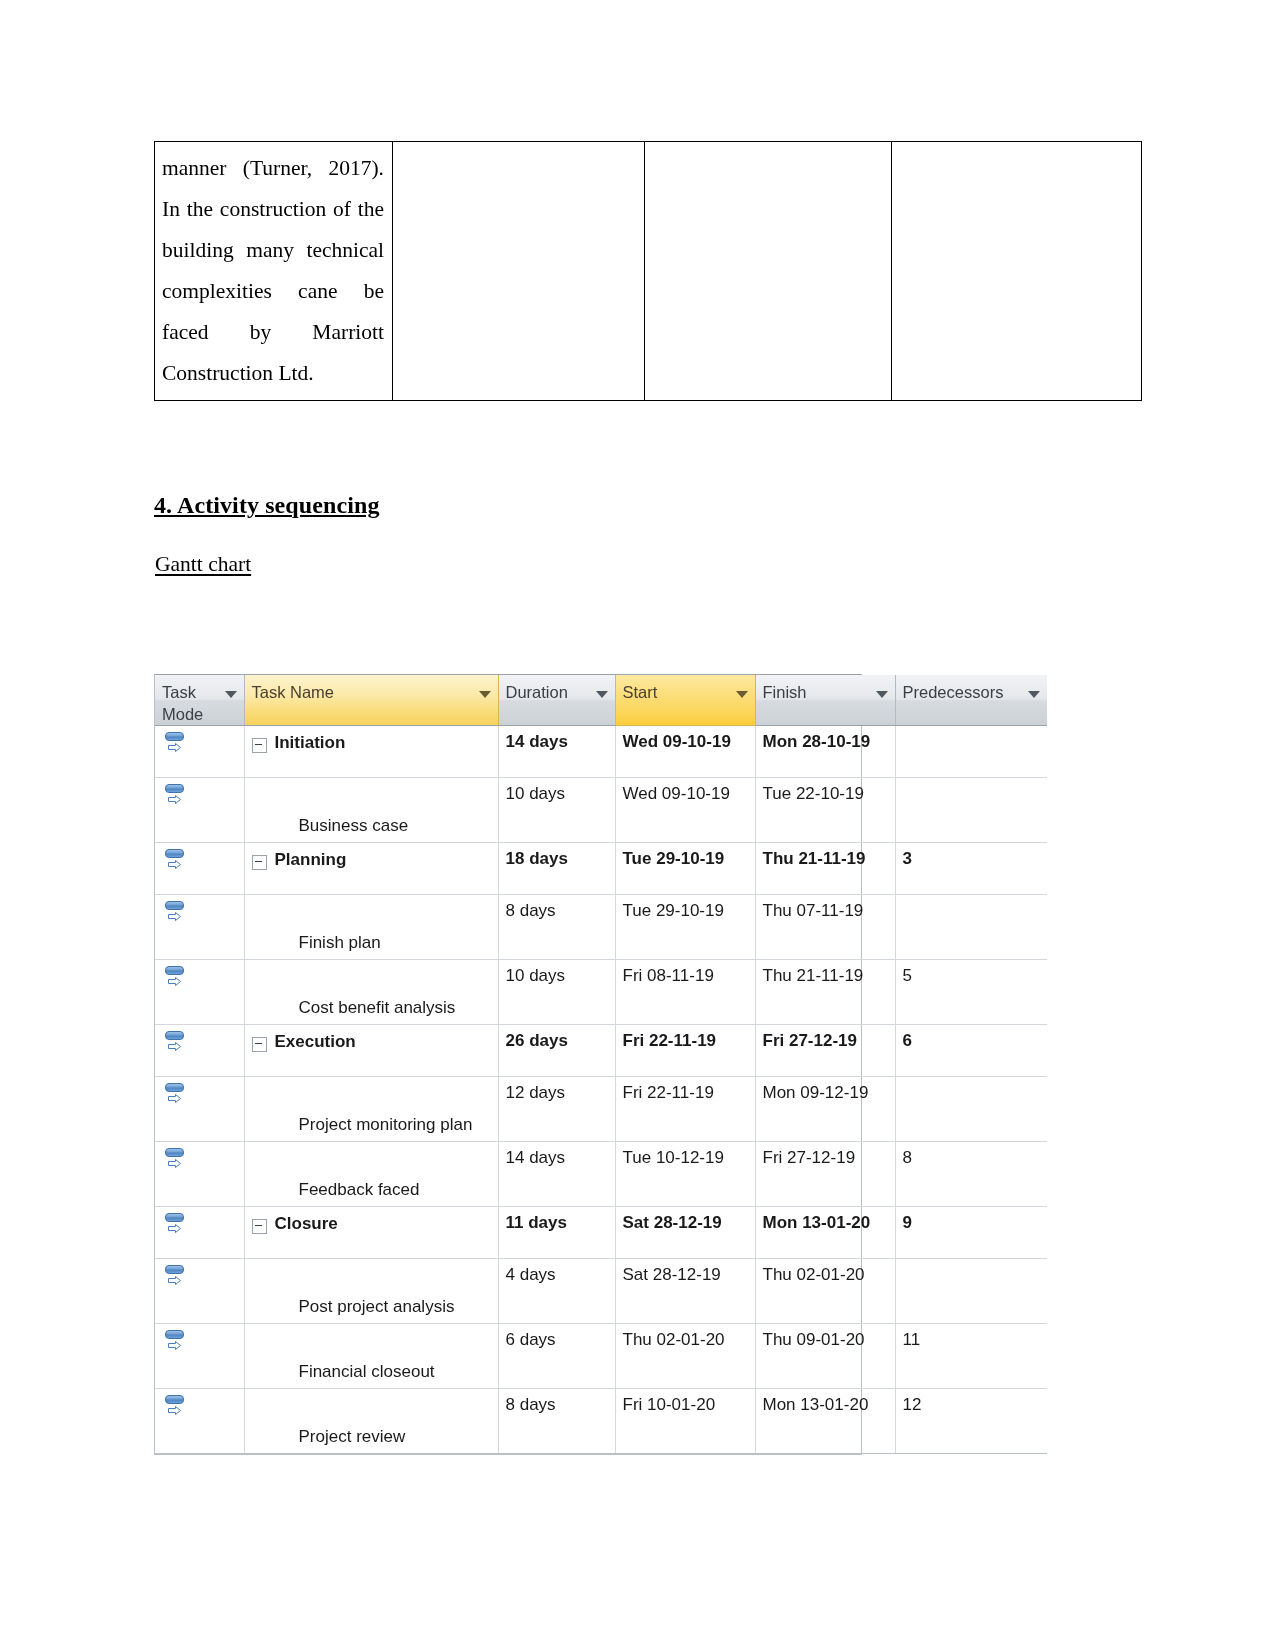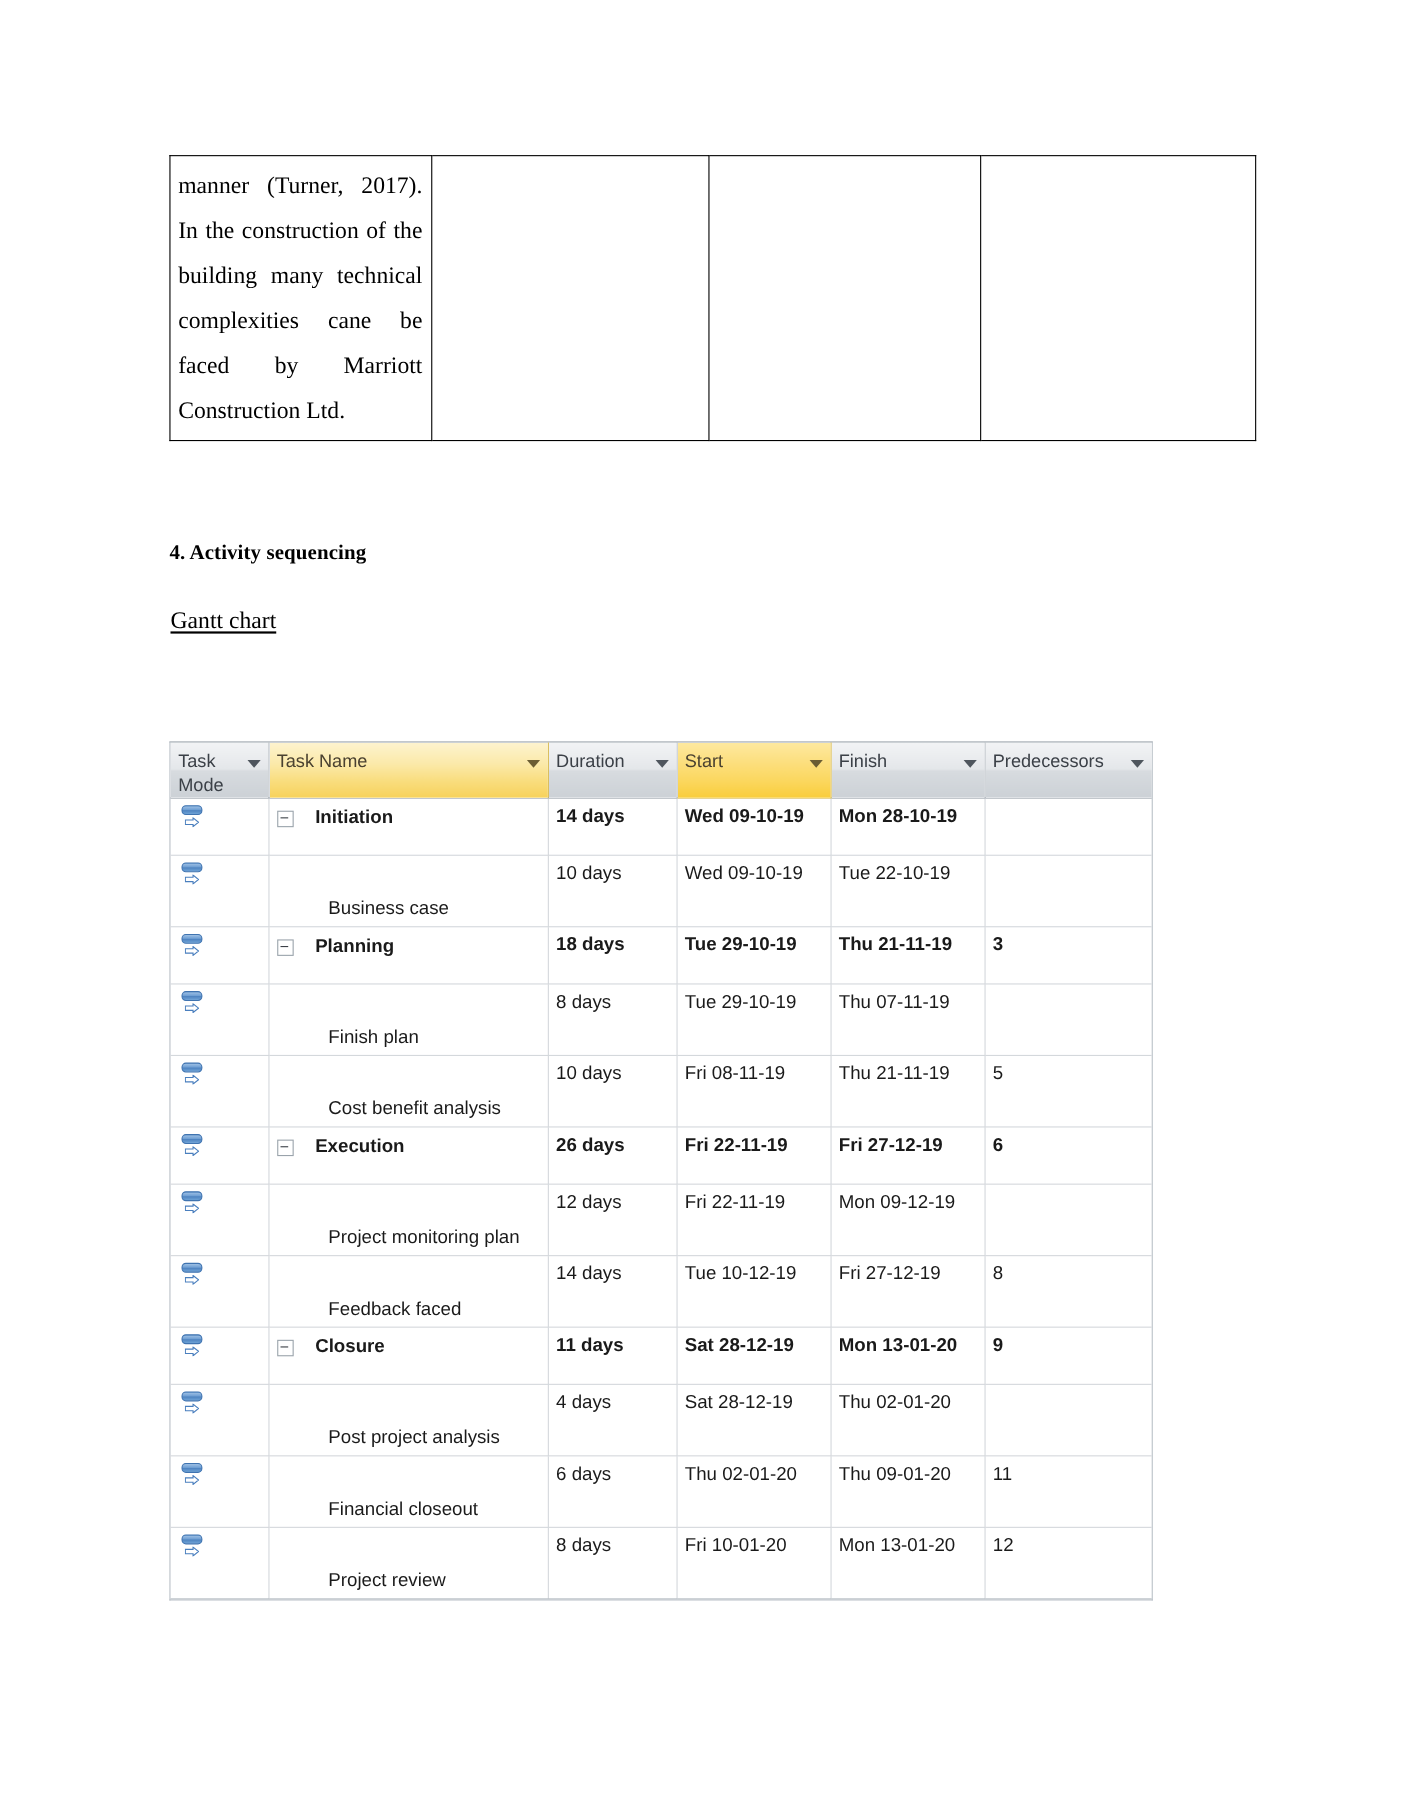--- a/index.html
+++ b/index.html
@@ -49,23 +49,24 @@
     line-height: 41px;
     hyphens: none;
   }
 
   
   .h-section {
     position: absolute;
     left: 141px;
     top: 492px;
     font-family: "Liberation Serif", serif;
-    font-size: 19px;
+    font-size: 24px;
     font-weight: bold;
     letter-spacing: 0.1px;
+    text-decoration: underline;
   }
   .h-sub {
     position: absolute;
     left: 142px;
     top: 552px;
     font-size: 21.5px;
     text-decoration: underline;
     text-underline-offset: 3px;
   }
   .para-block {
@@ -81,21 +82,21 @@
   .para-block b i, .para-block .bi {
     font-weight: bold;
     font-style: italic;
   }
 
   
   .gantt {
     position: absolute;
     left: 141px;
     top: 674px;
-    width: 894px;
+    width: 708px;
     border: 1px solid #b9c0c7;
     border-top: 1px solid #9aa3ab;
     box-sizing: border-box;
     background: #ffffff;
     font-family: "Liberation Sans", sans-serif;
   }
 
   .g-table {
     width: 100%;
     border-collapse: collapse;
@@ -188,21 +189,21 @@
     box-sizing: border-box;
   }
   .mode-icon .arrow {
     position: absolute;
     left: 4px; top: 12px;
     width: 13px; height: 9px;
   }
   .mode-icon .arrow svg { display: block; }
 
   
-  .sum-wrap { display: flex; align-items: center; gap: 12px; }
+  .sum-wrap { display: flex; align-items: flex-end; }
   .expand-box {
     display: inline-block;
     width: 13px; height: 13px;
     border: 1px solid #9aa3ab;
     background: #ffffff;
     position: relative;
     margin: 3px 8px 0 0;
     flex: 0 0 auto;
   }
   .expand-box:before {

